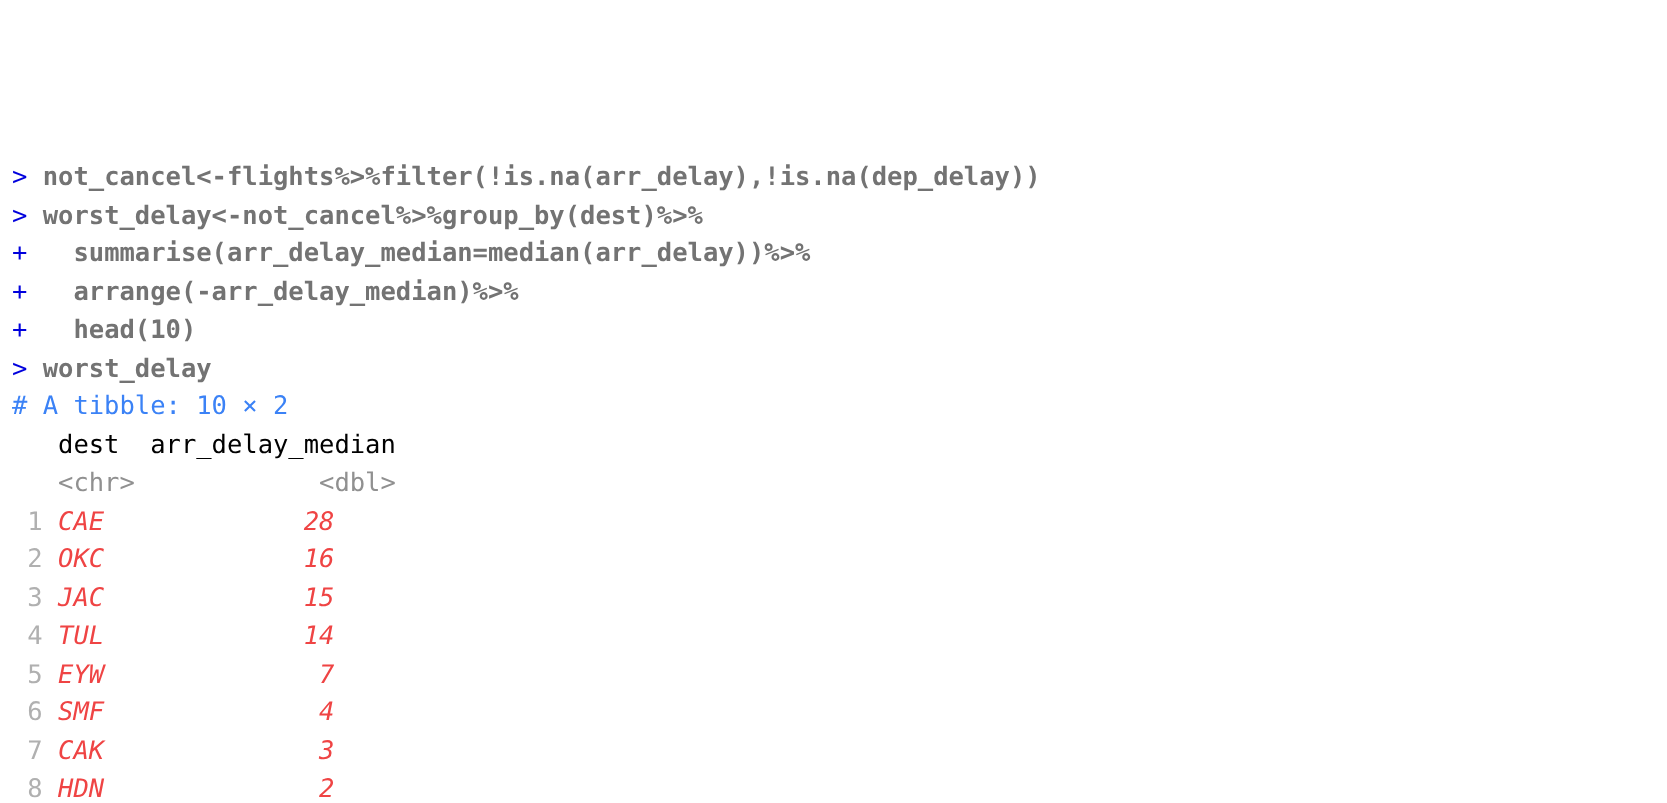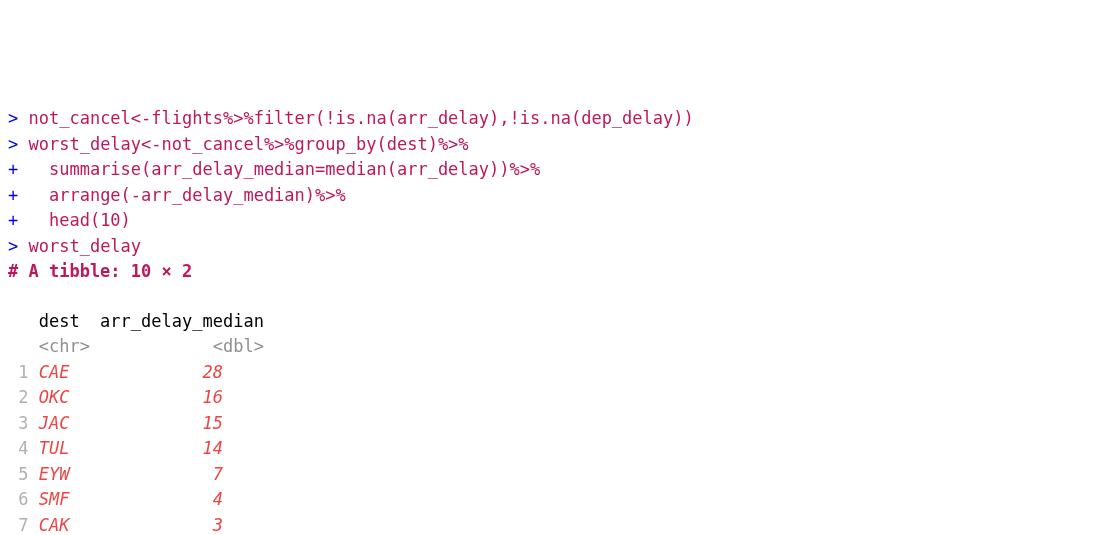--- a/index.html
+++ b/index.html
@@ -16,29 +16,28 @@
     .line {
       display: block;
     }
     .prompt {
       color: #0000dd;
     }
     .cont {
       color: #0000dd;
     }
     .code-in {
-      color: #be185d;
+      color: #737373;
+      font-weight: bold;
     }
     .comment-out {
-      color: #be185d;
-      font-weight: bold;
+      color: #3b82f6;
     }
     .header-out {
       color: #000000;
-      margin-top: 24px;
     }
     .type-out {
       color: #909090;
     }
     .rownum {
       color: #b0b0b0;
     }
     .val {
       color: #ef4444;
       font-style: italic;

